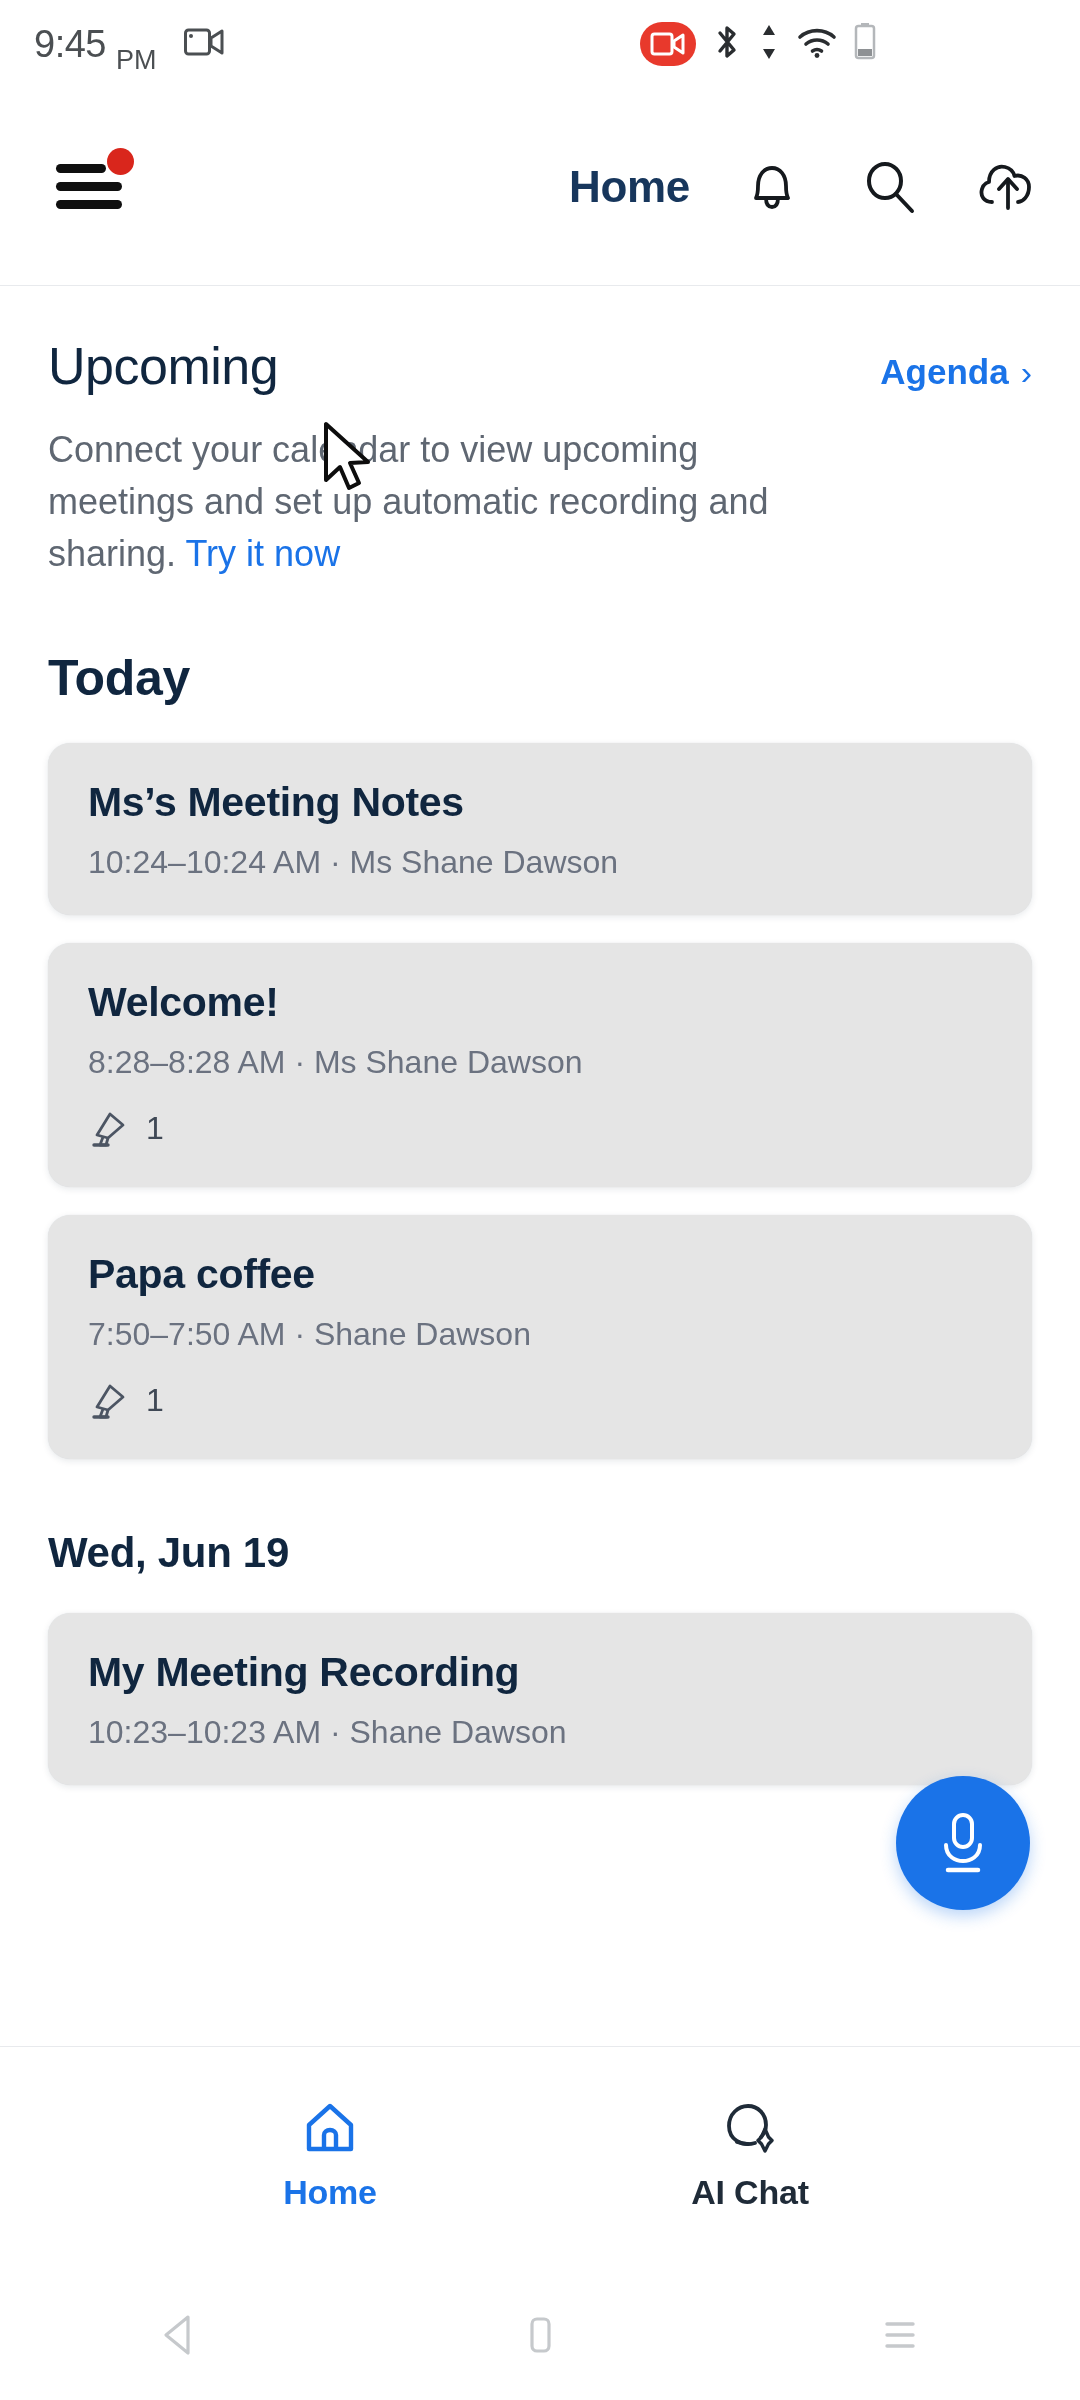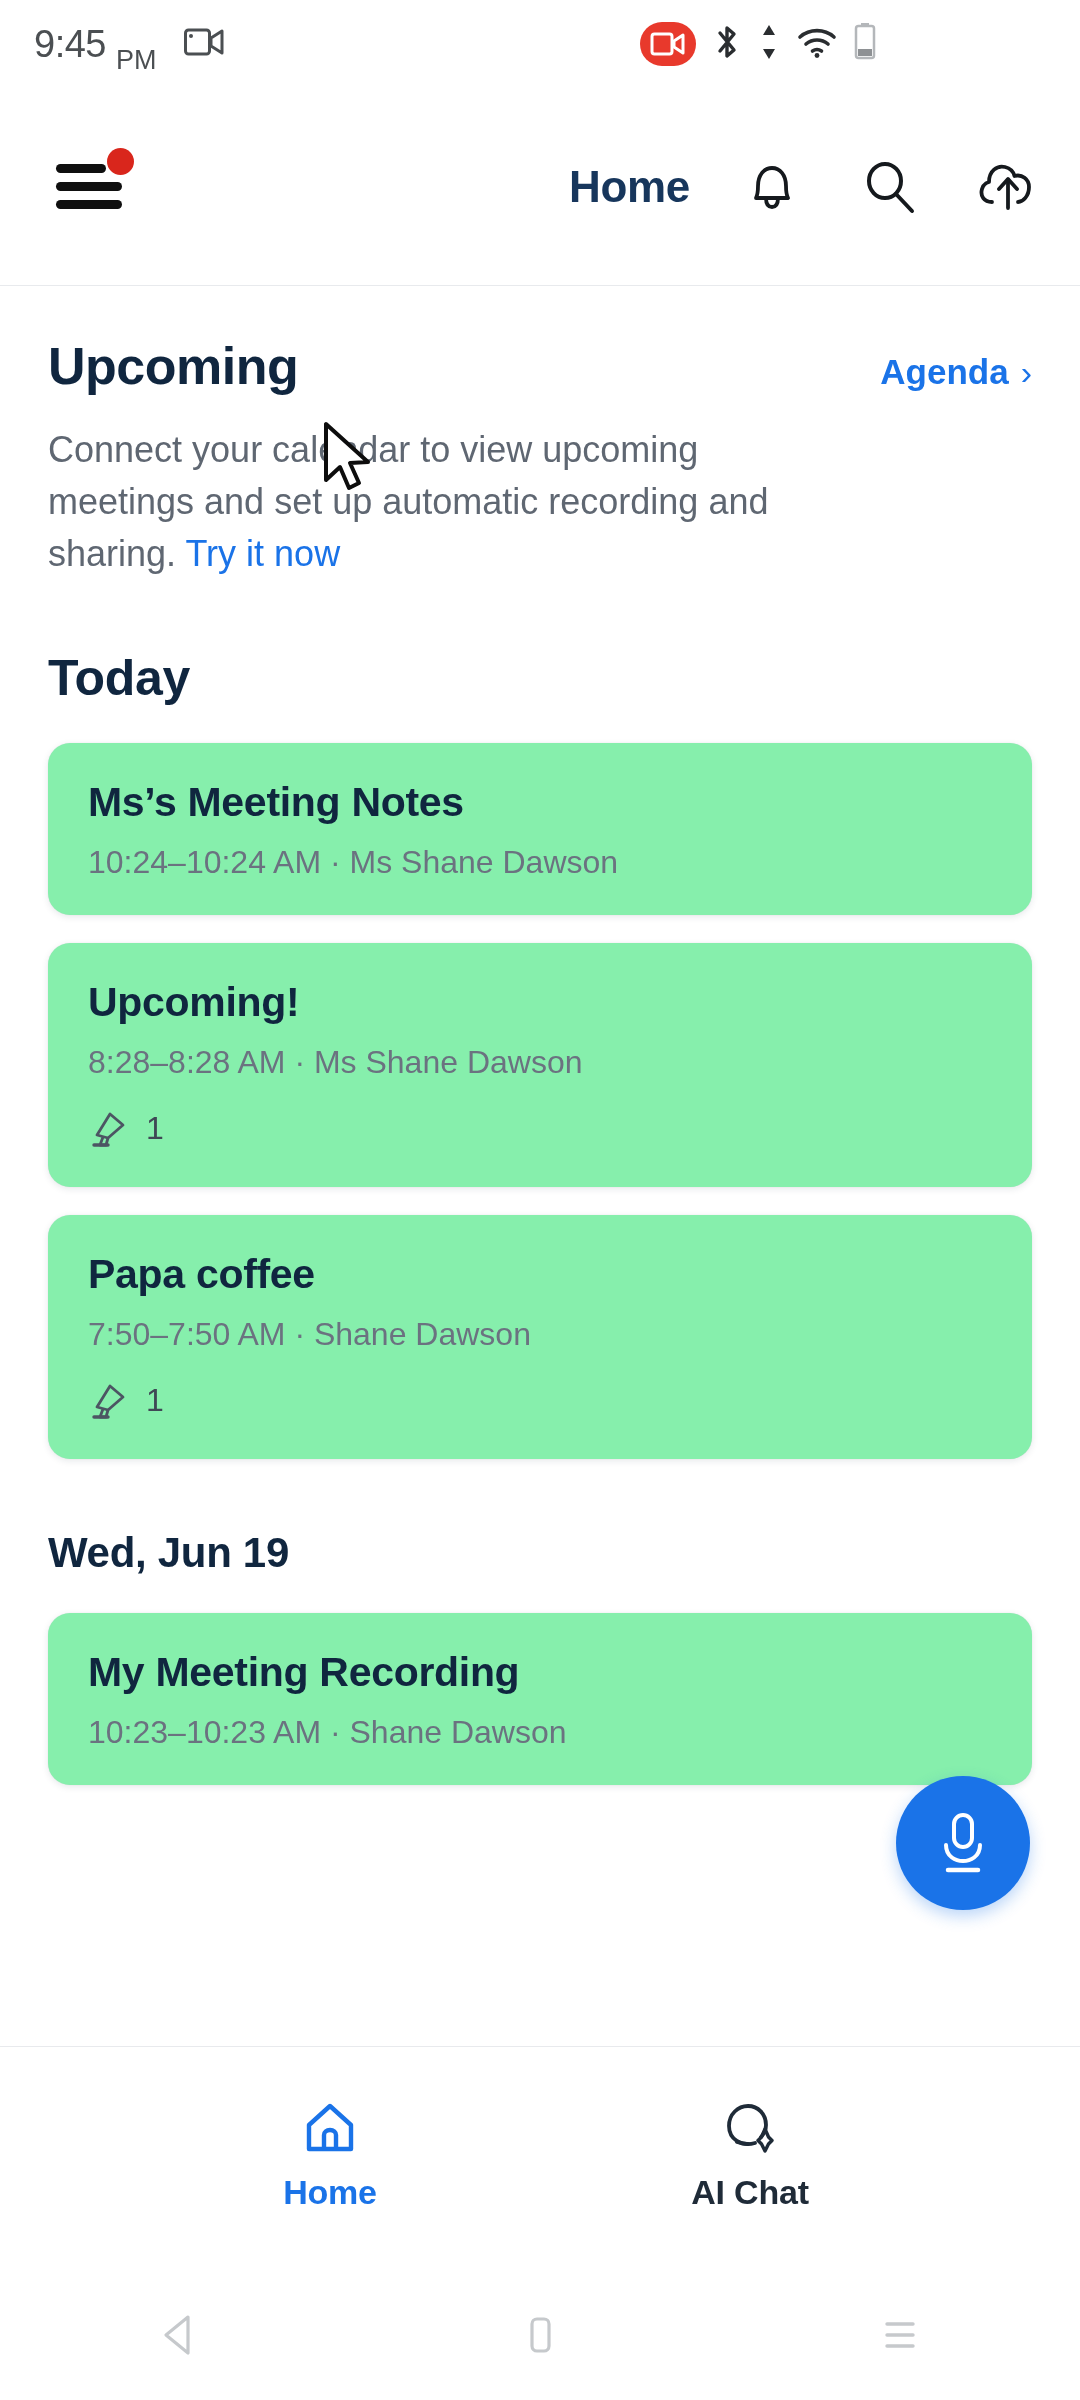--- a/index.html
+++ b/index.html
@@ -48,38 +48,38 @@
   .home-title { font-size:44px; font-weight:700; color:#17365c; letter-spacing:-0.3px; }
   .icon-btn { width:72px; height:72px; display:flex; align-items:center; justify-content:center; }
 
   
   .content { position:absolute; top:286px; left:0; width:1080px; height:1760px; background:#fff; }
 
   .upcoming-row {
     display:flex; align-items:baseline; justify-content:space-between;
     padding:50px 48px 0 48px;
   }
-  .h-upcoming { font-size:52px; font-weight:700; color:#10263f; letter-spacing:-0.5px; }
+  .h-upcoming { font-size:52px; font-weight:400; color:#10263f; letter-spacing:-0.5px; }
   .agenda-link { font-size:35px; font-weight:700; color:#1a73e8; display:flex; align-items:center; gap:12px; }
   .chev { font-size:34px; font-weight:400; color:#1a73e8; }
 
   .desc {
     padding:28px 48px 0 48px;
     font-size:36px; line-height:1.45; color:#5f6772; max-width:900px; font-weight:400;
   }
   .desc .link { color:#1a73e8; }
 
   .h-today {
     padding:68px 48px 0 48px;
     font-size:50px; font-weight:700; color:#10263f; letter-spacing:-0.3px;
   }
 
   .cards { padding:36px 48px 0 48px; display:flex; flex-direction:column; gap:28px; }
   .card {
-    background:#86efac; border-radius:22px; padding:36px 40px 34px 40px;
+    background:#e5e5e5; border-radius:22px; padding:36px 40px 34px 40px;
     box-shadow:0 2px 7px rgba(16,38,63,0.10), 0 0 1px rgba(16,38,63,0.12);
   }
   .card-title { font-size:41px; font-weight:700; color:#10263f; letter-spacing:-0.3px; }
   .card-sub { font-size:32px; color:#6b7280; margin-top:18px; font-weight:400; }
   .card-meta { display:flex; align-items:center; gap:14px; margin-top:24px; }
   .meta-count { font-size:32px; color:#3f4855; }
 
   .h-date {
     padding:70px 48px 0 48px;
     font-size:42px; font-weight:700; color:#10263f; letter-spacing:-0.3px;
@@ -223,21 +223,21 @@
 
     <div class="h-today">Today</div>
     <div class="cards">
 
       <div class="card">
         <div class="card-title">Ms’s Meeting Notes</div>
         <div class="card-sub">10:24–10:24 AM · Ms Shane Dawson</div>
       </div>
 
       <div class="card">
-        <div class="card-title">Upcoming!</div>
+        <div class="card-title">Welcome!</div>
         <div class="card-sub">8:28–8:28 AM · Ms Shane Dawson</div>
         <div class="card-meta">
           <span>
             <svg width="44" height="44" viewBox="0 0 44 44">
               <path d="M9 30 L22 9 L35 20 L20 33 Z" fill="none" stroke="#4c5563" stroke-width="2.8" stroke-linejoin="round"></path>
               <path d="M20 33 L18 40 L12 40 L15 32" fill="none" stroke="#4c5563" stroke-width="2.8" stroke-linejoin="round"></path>
               <line x1="6" y1="40" x2="20" y2="40" stroke="#4c5563" stroke-width="3.4" stroke-linecap="round"></line>
             </svg>
           </span>
           <span class="meta-count">1</span>

